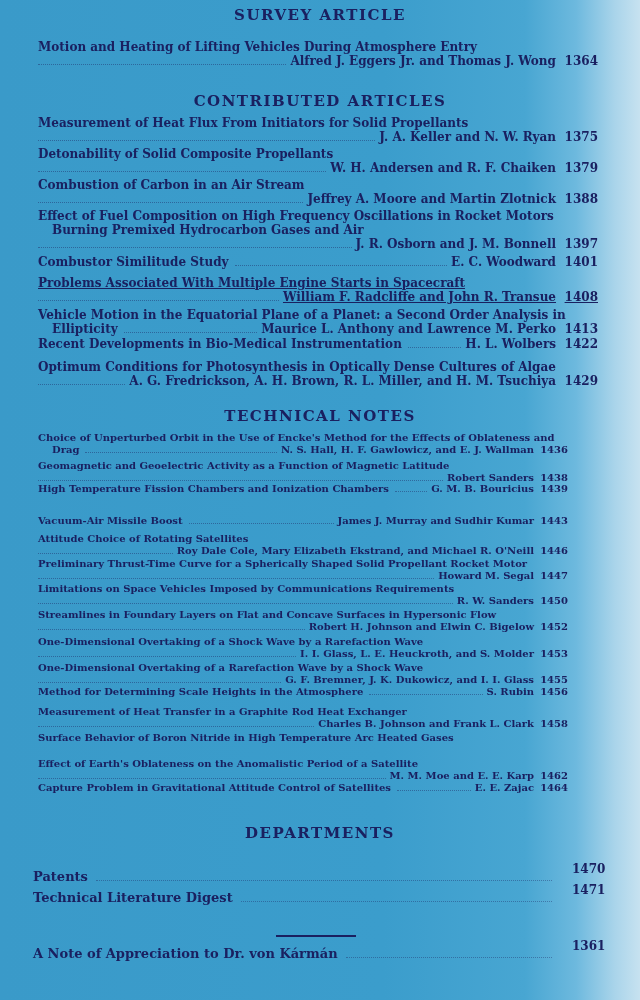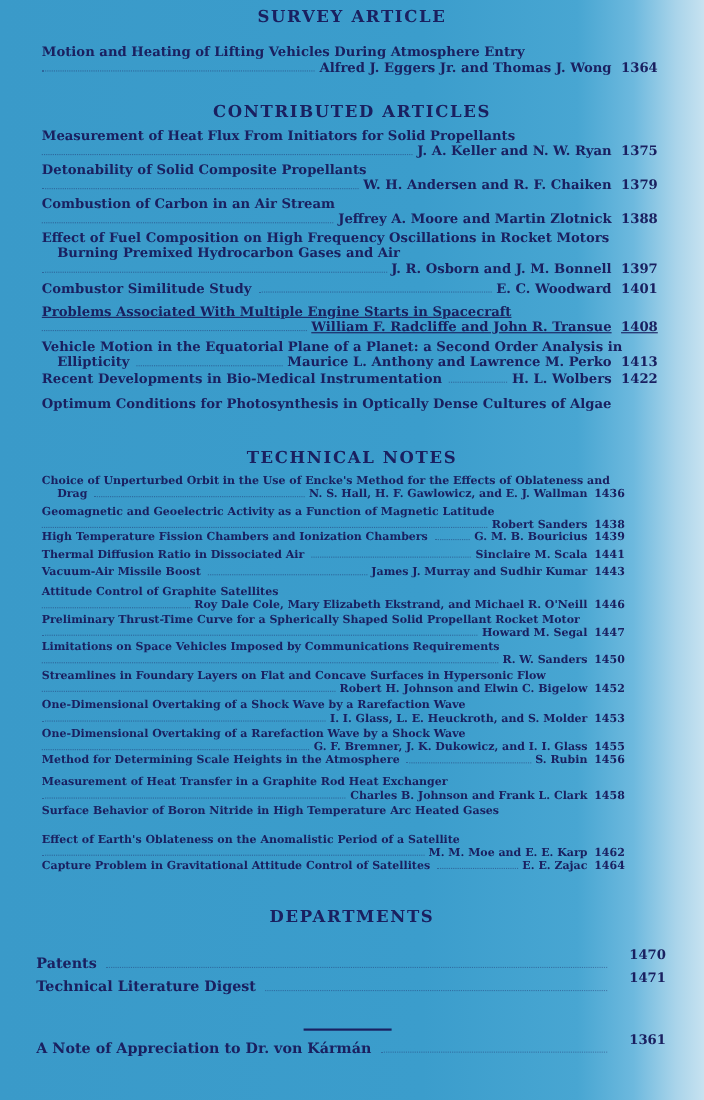--- a/index.html
+++ b/index.html
@@ -110,20 +110,25 @@
   <div class="entry" style="top:337px;">
     <div class="authline">
         <span class="title">Recent Developments in Bio-Medical Instrumentation</span>
         <span class="leader" style="margin-left:6px;"></span>
         <span class="authors">H. L. Wolbers</span>
         <span class="pagenum">1422</span>
       </div>
   </div>
   <div class="entry" style="top:360px;">
     <div class="title">Optimum Conditions for Photosynthesis in Optically Dense Cultures of Algae</div>
+    <div class="authline">
+        <span class="leader"></span>
+        <span class="authors">A. G. Fredrickson, A. H. Brown, R. L. Miller, and H. M. Tsuchiya</span>
+        <span class="pagenum">1429</span>
+      </div>
   </div>
 
   <div class="heading" style="top:407px;">TECHNICAL NOTES</div>
   <div class="entry tn" style="top:432px;">
     <div class="title">Choice of Unperturbed Orbit in the Use of Encke's Method for the Effects of Oblateness and</div>
     <div class="authline">
         <span class="title2">Drag</span>
         <span class="leader" style="margin-left:6px;"></span>
         <span class="authors">N. S. Hall, H. F. Gawlowicz, and E. J. Wallman</span>
         <span class="pagenum">1436</span>
@@ -138,38 +143,30 @@
       </div>
   </div>
   <div class="entry tn" style="top:483px;">
     <div class="authline">
         <span class="title">High Temperature Fission Chambers and Ionization Chambers</span>
         <span class="leader" style="margin-left:6px;"></span>
         <span class="authors">G. M. B. Bouricius</span>
         <span class="pagenum">1439</span>
       </div>
   </div>
-  <div class="entry tn" style="top:499px;">
-    <div class="authline">
-        <span class="title">Thermal Diffusion Ratio in Dissociated Air</span>
-        <span class="leader" style="margin-left:6px;"></span>
-        <span class="authors">Sinclaire M. Scala</span>
-        <span class="pagenum">1441</span>
-      </div>
-  </div>
   <div class="entry tn" style="top:515px;">
     <div class="authline">
         <span class="title">Vacuum-Air Missile Boost</span>
         <span class="leader" style="margin-left:6px;"></span>
         <span class="authors">James J. Murray and Sudhir Kumar</span>
         <span class="pagenum">1443</span>
       </div>
   </div>
   <div class="entry tn" style="top:533px;">
-    <div class="title">Attitude Control of Graphite Satellites</div>
+    <div class="title">Attitude Choice of Rotating Satellites</div>
     <div class="authline">
         <span class="leader"></span>
         <span class="authors">Roy Dale Cole, Mary Elizabeth Ekstrand, and Michael R. O'Neill</span>
         <span class="pagenum">1446</span>
       </div>
   </div>
   <div class="entry tn" style="top:558px;">
     <div class="title">Preliminary Thrust-Time Curve for a Spherically Shaped Solid Propellant Rocket Motor</div>
     <div class="authline">
         <span class="leader"></span>

